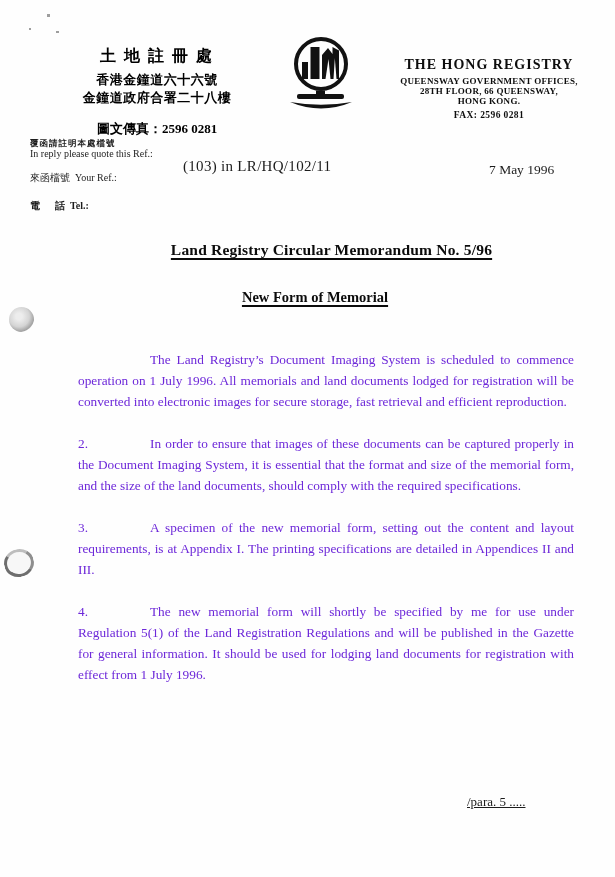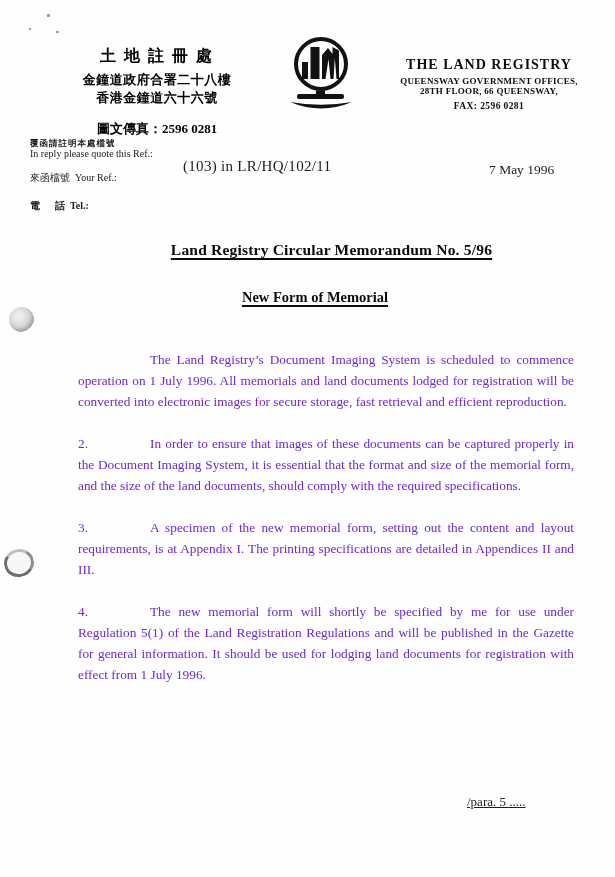--- a/index.html
+++ b/index.html
@@ -59,43 +59,44 @@
 <body>
 
 <div class="page">
 
   <div class="speck s1"></div>
   <div class="speck s2"></div>
   <div class="speck s3"></div>
 
   <div class="cn-block">
     <div class="cn-title">土 地 註 冊 處</div>
+    <div class="cn-addr">香港金鐘道六十六號</div>
     <div class="cn-addr">金鐘道政府合署二十八樓</div>
-    <div class="cn-addr">香港金鐘道六十六號</div>
     <div class="cn-fax">圖文傳真：2596 0281</div>
   </div>
 
   <div class="logo">
     <svg viewBox="0 0 64 80" width="64" height="80" aria-hidden="true">
       <circle cx="32" cy="28" r="25" fill="none" stroke="#121212" stroke-width="4"></circle>
       <rect x="13" y="26" width="6" height="17" fill="#121212"></rect>
       <rect x="21.5" y="11" width="9" height="32" fill="#121212"></rect>
       <polygon points="33,43 33,19 39,12 43.5,18 43.5,11 50,14.5 50,43" fill="#121212"></polygon>
       <polygon points="36.5,43 39.5,23 41.5,43" fill="#fefefe"></polygon>
       <polygon points="44.5,43 45.8,22 47.5,43" fill="#fefefe"></polygon>
       <rect x="8" y="58" width="47" height="5" rx="2" fill="#121212"></rect>
       <rect x="27" y="54.5" width="9" height="4" fill="#121212"></rect>
       <path d="M1,66 Q32,79 63,66 Q32,71.5 1,66 Z" fill="#121212"></path>
     </svg>
   </div>
 
   <div class="en-block">
-    <div class="en-title">THE LAND REGISTRY</div>
+    <div class="en-title">THE HONG REGISTRY</div>
     <div class="en-addr">QUEENSWAY GOVERNMENT OFFICES,</div>
     <div class="en-addr">28TH FLOOR, 66 QUEENSWAY,</div>
+    <div class="en-addr">HONG KONG.</div>
     <div class="en-fax">FAX:  2596 0281</div>
   </div>
 
   <div class="abs ref-cn">覆函請註明本處檔號</div>
   <div class="abs ref-en">In reply please quote this Ref.:</div>
   <div class="abs your-ref">來函檔號  Your Ref.:</div>
   <div class="abs ref-value">(103) in LR/HQ/102/11</div>
   <div class="abs date-line">7 May 1996</div>
   <div class="abs tel-line">電      話  Tel.:</div>
 

